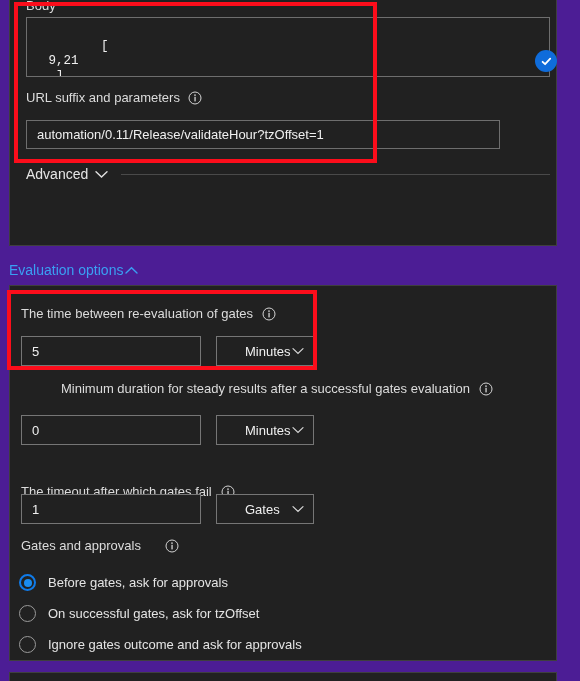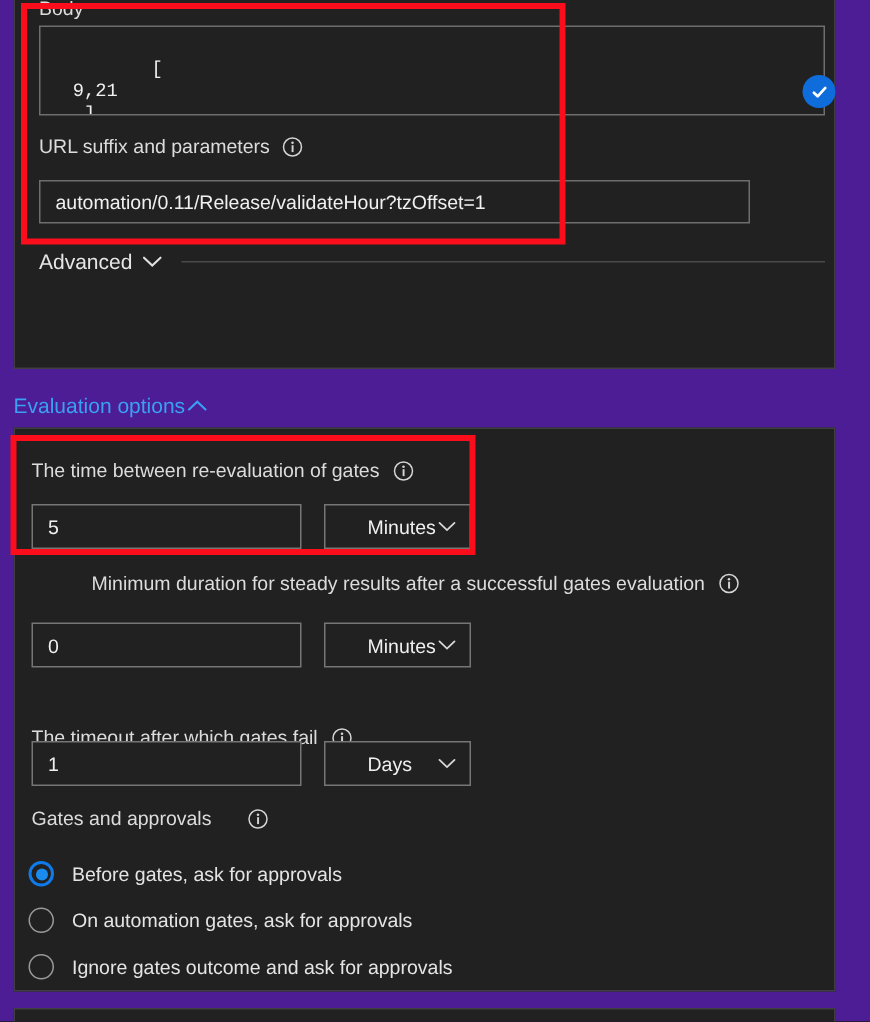--- a/index.html
+++ b/index.html
@@ -371,21 +371,21 @@
           <circle cx="7" cy="7" r="6" stroke="#d4d4d4" stroke-width="1" fill="none"></circle>
           <circle cx="7" cy="4.1" r="0.85" fill="#d4d4d4"></circle>
           <rect x="6.4" y="5.8" width="1.3" height="4.6" fill="#d4d4d4"></rect>
         </svg>
       </span>
     </div>
     <div class="num-input" style="left:11px; top:208px;">
       <span>1</span>
     </div>
     <div class="unit-select" style="left:206px; top:208px;">
-      <span>Days</span>
+      <span>Gates</span>
       <span class="chev">
         <svg width="12" height="8" viewBox="0 0 12 8">
           <path d="M1 1.6 L6 6.4 L11 1.6" stroke="#d8d8d8" stroke-width="1.2" fill="none" stroke-linecap="round"></path>
         </svg>
       </span>
     </div>
 
     <div class="opt-label" style="left:11px; top:252px;gap:24px;">
       <span>Gates and approvals</span>
       <span class="info-icon">
@@ -396,21 +396,21 @@
         </svg>
       </span>
     </div>
 
     <div class="radio-row" style="top:288px;">
       <span class="radio checked"></span>
       <span>Before gates, ask for approvals</span>
     </div>
     <div class="radio-row" style="top:319px;">
       <span class="radio"></span>
-      <span>On automation gates, ask for approvals</span>
+      <span>On successful gates, ask for tzOffset</span>
     </div>
     <div class="radio-row" style="top:350px;">
       <span class="radio"></span>
       <span>Ignore gates outcome and ask for approvals</span>
     </div>
 
   </div>
 
   <div class="next-panel"></div>
 

